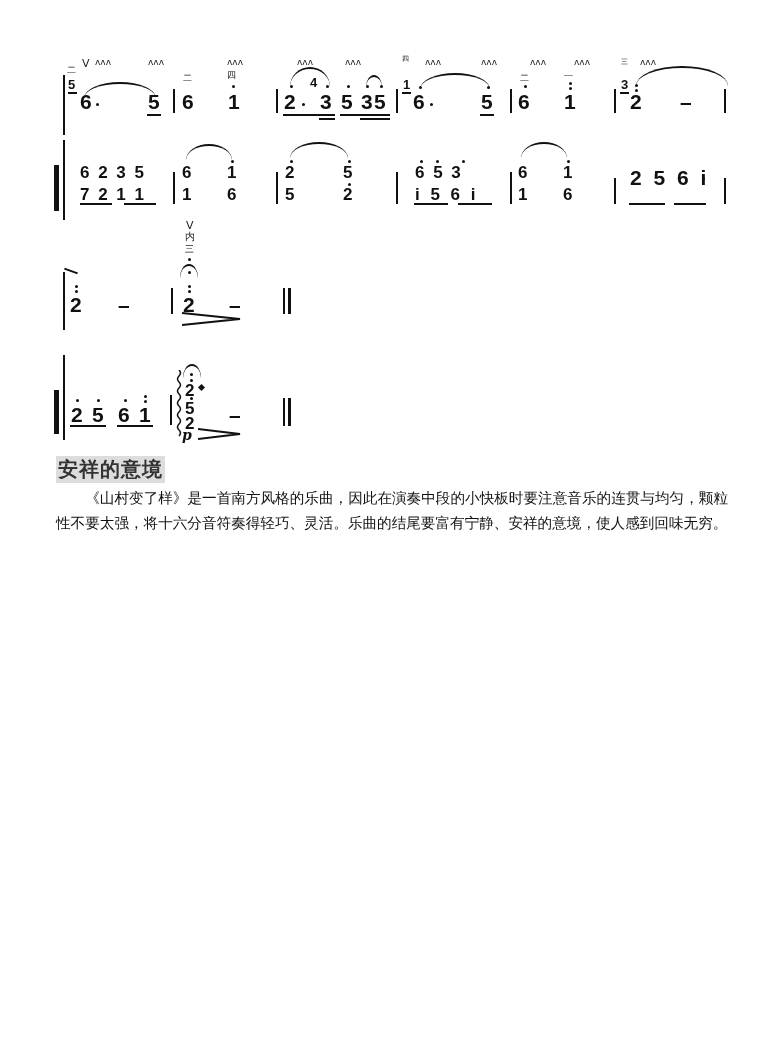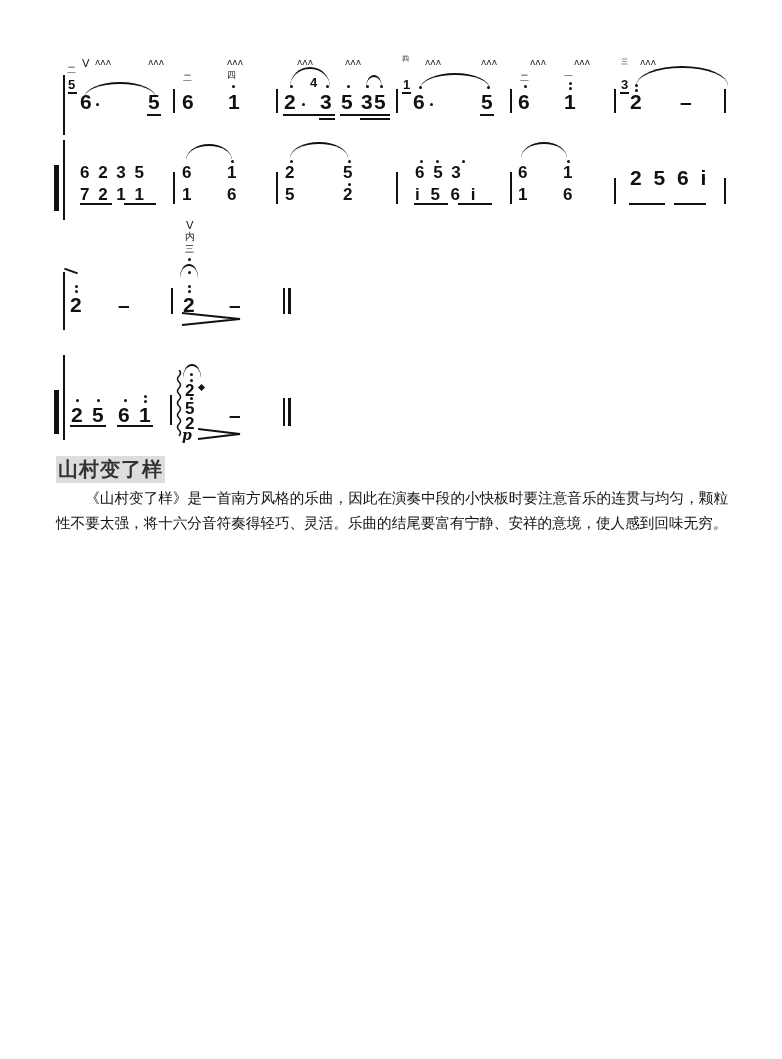--- a/index.html
+++ b/index.html
@@ -218,16 +218,16 @@
   <span class="grace" style="left:185px;top:415px;font-size:17px;">2</span>
   <span class="abs" style="left:182px;top:427px;font-family:'DejaVu Serif',serif;font-style:italic;font-weight:bold;font-size:14px;">p</span>
   <span class="note" style="left:229px;top:404px;">–</span>
   <svg class="abs" style="left:198px;top:428px;" width="44" height="12">
       <path d="M0 1 L42 6 L0 11" fill="none" stroke="#111" stroke-width="2"></path>
     </svg>
   <div class="bar" style="left:283px;top:398px;height:28px;"></div>
   <div class="bar" style="left:288px;top:398px;height:28px;width:3px;"></div>
 </div>
 
-<div class="title">山村变了样</div>
+<div class="title">安祥的意境</div>
 <div class="para">
   <p>《山村变了样》是一首南方风格的乐曲，因此在演奏中段的小快板时要注意音乐的连贯与均匀，颗粒性不要太强，将十六分音符奏得轻巧、灵活。乐曲的结尾要富有宁静、安祥的意境，使人感到回味无穷。</p>
 </div>
 
 </body></html>

